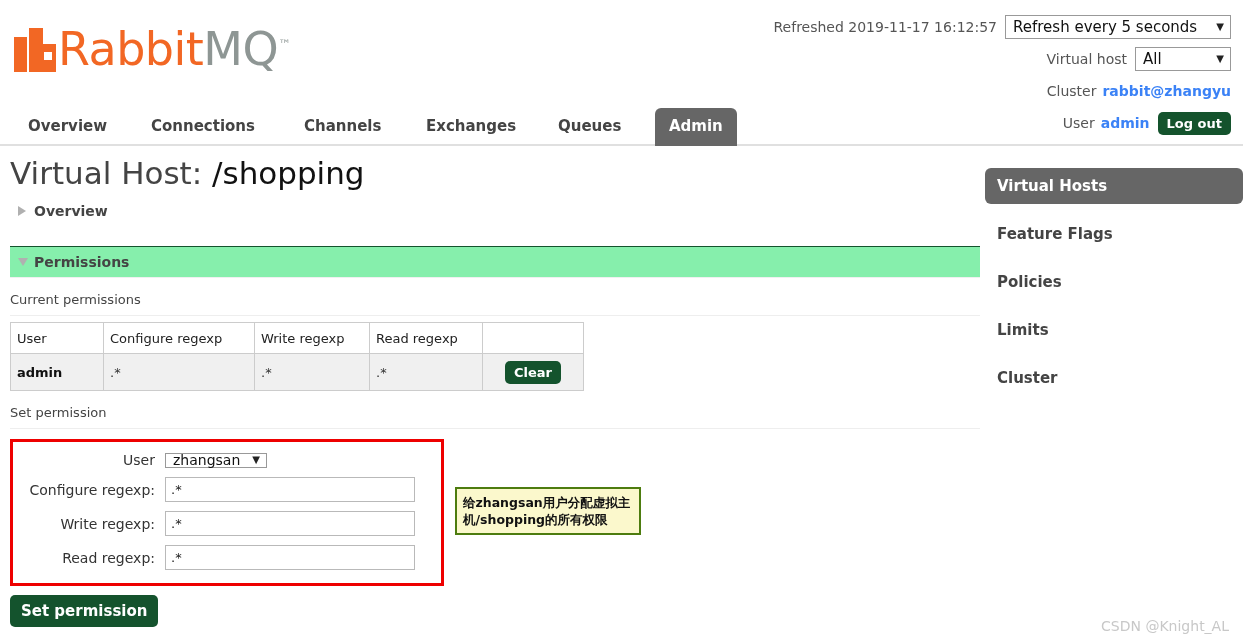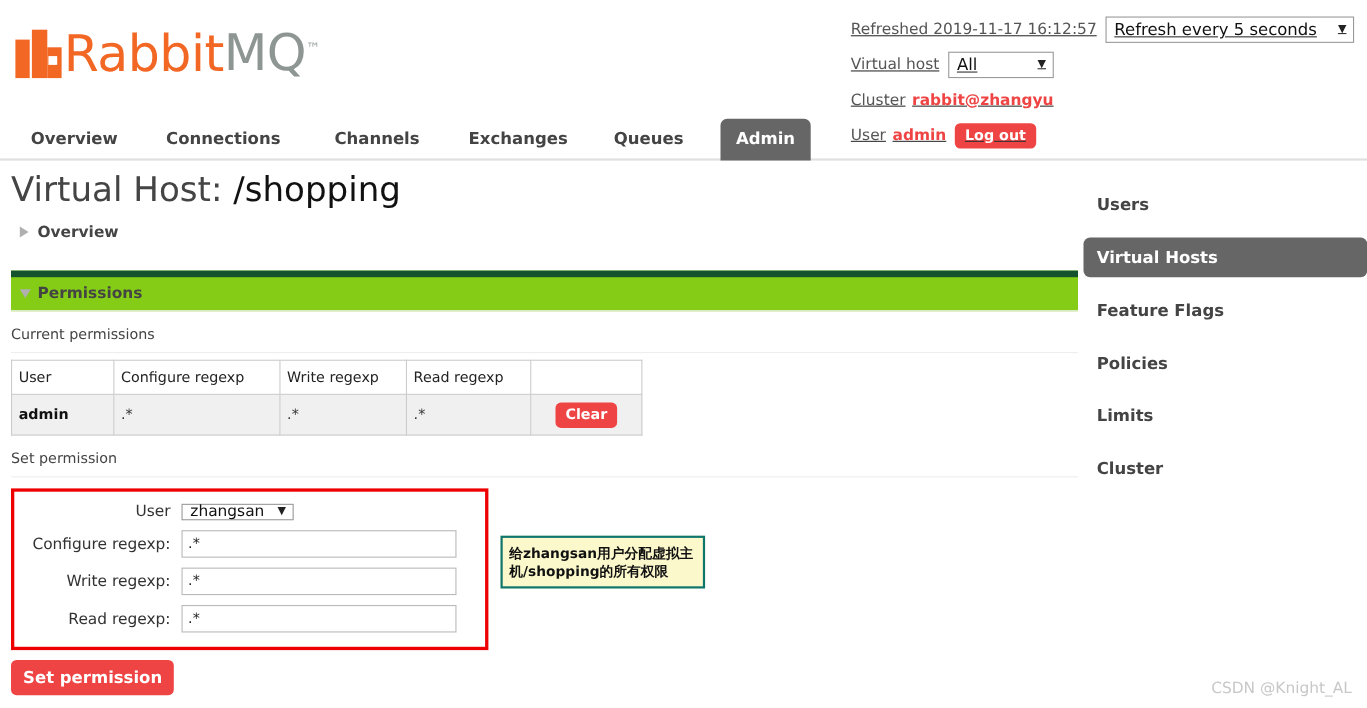--- a/index.html
+++ b/index.html
@@ -91,24 +91,23 @@
   
   .header-right {
     position: absolute;
     right: 12px;
     top: 14px;
     text-align: right;
   }
   .hr-row {
     display: flex;
     align-items: center;
-    justify-content: flex-start;
+    justify-content: flex-end;
     margin-bottom: 6px;
     height: 26px;
-    text-decoration: underline;
   }
   .hr-label {
     color: #555555;
     font-size: 14px;
     margin-right: 8px;
   }
   .sel {
     border: 1px solid #999999;
     background: #ffffff;
     font-size: 15px;
@@ -125,23 +124,23 @@
     font-size: 10px;
     margin-left: 10px;
     color: #222222;
   }
   #refresh-select { width: 226px; }
   #vhost-select { width: 96px; }
   .hr-plain {
     color: #555555;
     font-size: 14px;
   }
-  .hr-plain b { color: #ef4444; }
+  .hr-plain b { color: #3b82f6; }
   .btn-dark {
-    background: #ef4444;
+    background: #14532d;
     color: #ffffff;
     border: none;
     border-radius: 5px;
     font-size: 13px;
     font-weight: bold;
     padding: 4px 9px;
     cursor: pointer;
     font-family: "DejaVu Sans", "Liberation Sans", sans-serif;
   }
   #logout-button { margin-left: 8px; }
@@ -193,22 +192,22 @@
   }
   .section-head {
     font-size: 14px;
     font-weight: bold;
     color: #444444;
     padding: 7px 0 7px 24px;
     position: relative;
     cursor: pointer;
   }
   .section-head.shaded {
-    background: #84cc16;
-    border-top: 6px solid #14532d;
+    background: #86efac;
+    border-top: 1px solid #14532d;
     border-bottom: 1px solid #f0f0f0;
   }
   .tri {
     position: absolute;
     left: 8px;
     top: 50%;
     transform: translateY(-50%);
     width: 0; height: 0;
     border-style: solid;
   }
@@ -307,21 +306,21 @@
     font-size: 15px;
     padding: 7px 11px;
   }
 
   
   #annotation-note {
     position: absolute;
     left: 455px;
     top: 487px;
     width: 186px;
-    border: 2px solid #0f766e;
+    border: 2px solid #4d7c0f;
     background: #fbf8cc;
     color: #111111;
     font-size: 12.5px;
     font-weight: bold;
     line-height: 17px;
     padding: 5px 6px;
     box-sizing: border-box;
     font-family: "DejaVu Sans", "Liberation Sans", sans-serif;
   }
 
@@ -469,21 +468,20 @@
       <input class="text-input" type="text" value=".*" style="">
     </div>
   </div>
 
   <button class="btn-dark" id="set-permission-button">Set permission</button>
 </div>
 
 <div id="annotation-note">给zhangsan用户分配虚拟主机/shopping的所有权限</div>
 
 <div id="sidebar">
-  <div class="side-item">Users</div>
   <div class="side-item active">Virtual Hosts</div>
   <div class="side-item">Feature Flags</div>
   <div class="side-item">Policies</div>
   <div class="side-item">Limits</div>
   <div class="side-item">Cluster</div>
 </div>
 
 <div id="watermark">CSDN @Knight_AL</div>
 
 </body></html>

